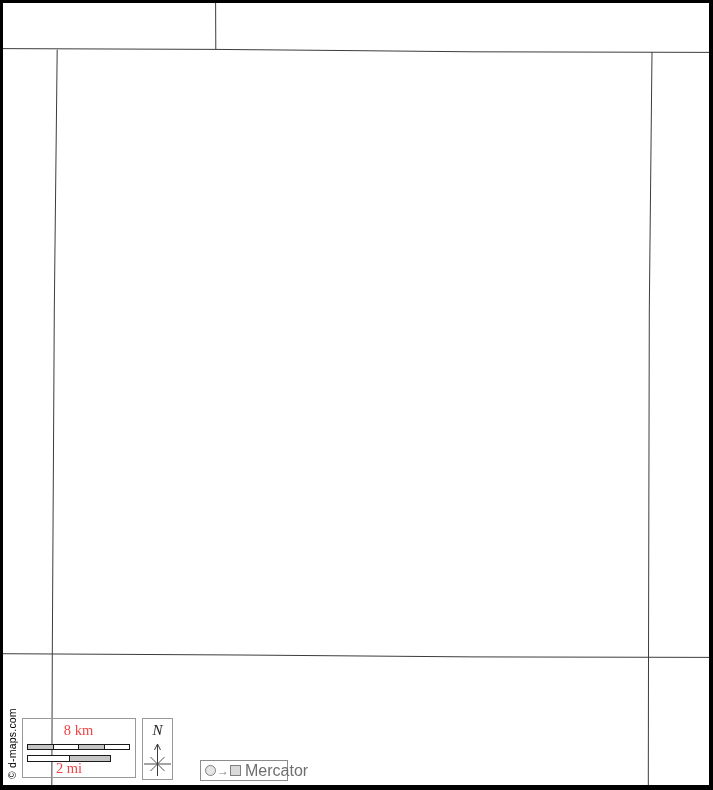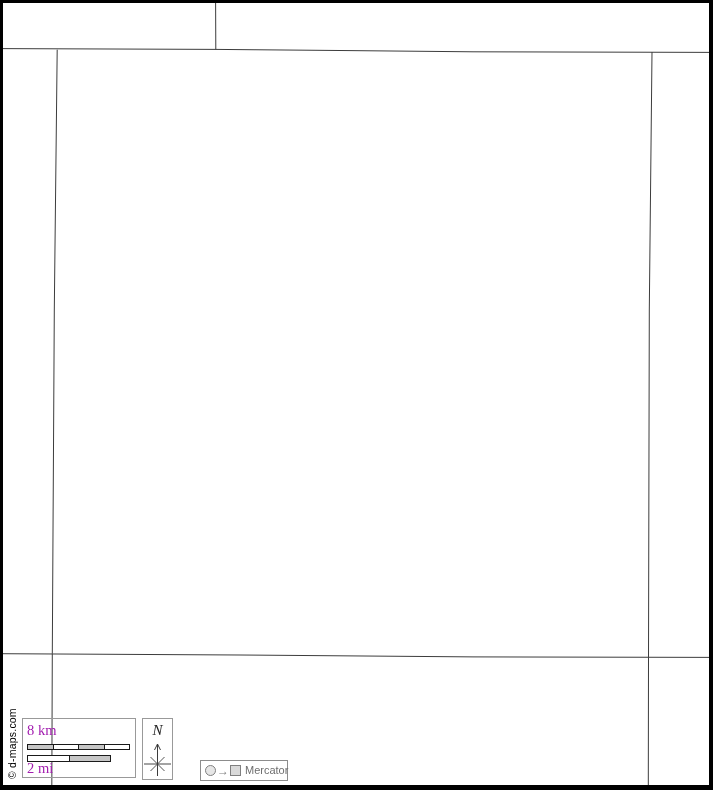--- a/index.html
+++ b/index.html
@@ -27,22 +27,22 @@
   }
 
   
   .scale-box{
     position:absolute;left:22px;top:718px;width:114px;height:60px;
     border:1px solid #999;background:transparent;z-index:5;
     box-sizing:border-box;
     font-family:"Liberation Serif",serif;
   }
   .scale-label{
-    position:absolute;left:4px;width:103px;text-align:left;
-    font-size:14.5px;color:#a21caf;line-height:16px;
+    position:absolute;left:4px;width:103px;text-align:center;
+    font-size:14.5px;color:#ef4444;line-height:16px;
   }
   .km-label{top:3px;}
   .mi-label{top:41px;width:84px;}
   .bar{
     position:absolute;left:4px;box-sizing:border-box;
     border:1px solid #1a1a1a;display:flex;background:#fff;
   }
   .km-bar{top:25px;width:103px;height:6px;}
   .mi-bar{top:36px;width:84px;height:7px;}
   .seg{height:100%;flex:1 1 auto;}
@@ -74,21 +74,21 @@
     background:#e6e6e6;flex:0 0 auto;
   }
   .glyph-arrow{
     color:#7f7f7f;font-size:12px;line-height:1;margin:0 1px;flex:0 0 auto;
   }
   .glyph-square{
     width:9px;height:9px;border:1px solid #7f7f7f;
     background:#d9d9d9;flex:0 0 auto;
   }
   .proj-label{
-    margin-left:4px;font-size:11px;color:#6e6e6e;line-height:1;
+    margin-left:4px;font-size:16px;color:#6e6e6e;line-height:1;
   }
 </style>
 </head>
 <body>
 
 <div class="frame">
 
   <svg class="map-svg" width="713" height="790" viewBox="0 0 713 790">
       <polyline points="215.6,0 215.8,49.4" fill="none" stroke="#3c3c3c" stroke-width="1"></polyline>
       <polyline points="0,48.6 216,49.4 350,50.6 473,51.8 713,52.4" fill="none" stroke="#3c3c3c" stroke-width="1"></polyline>

